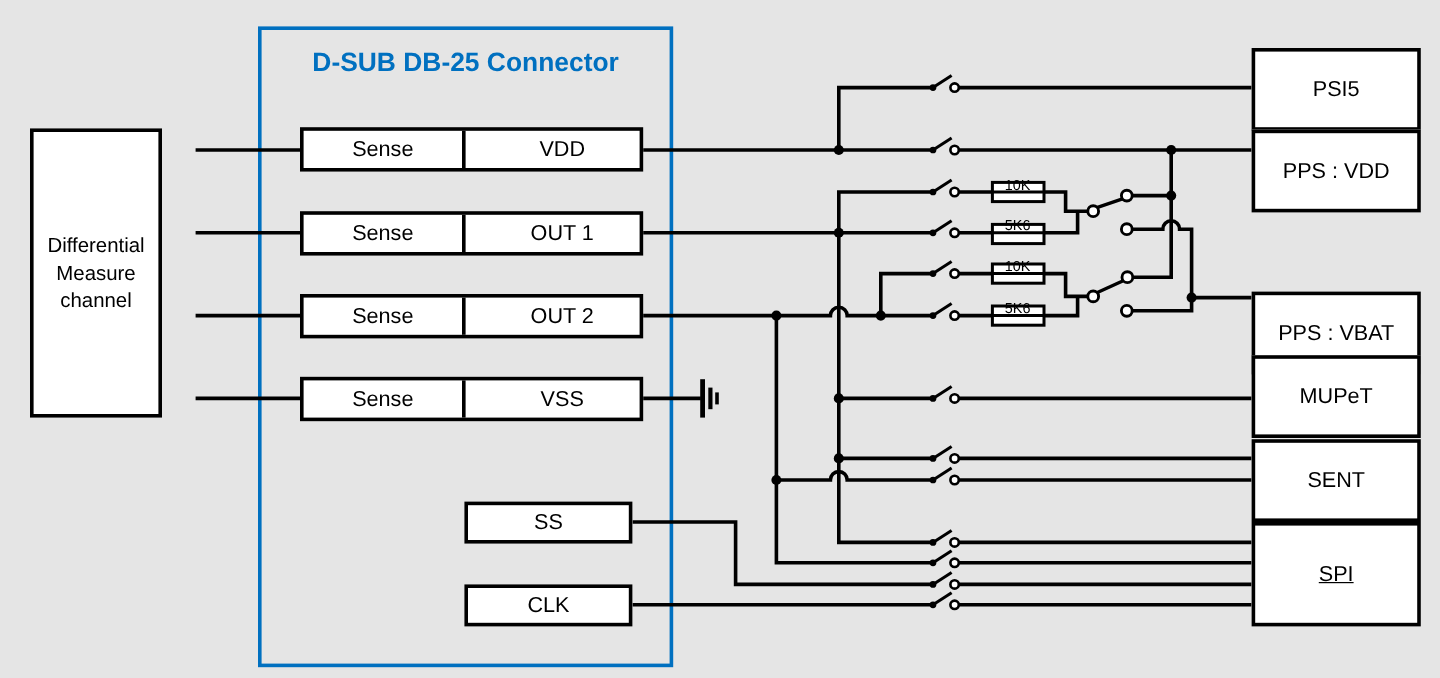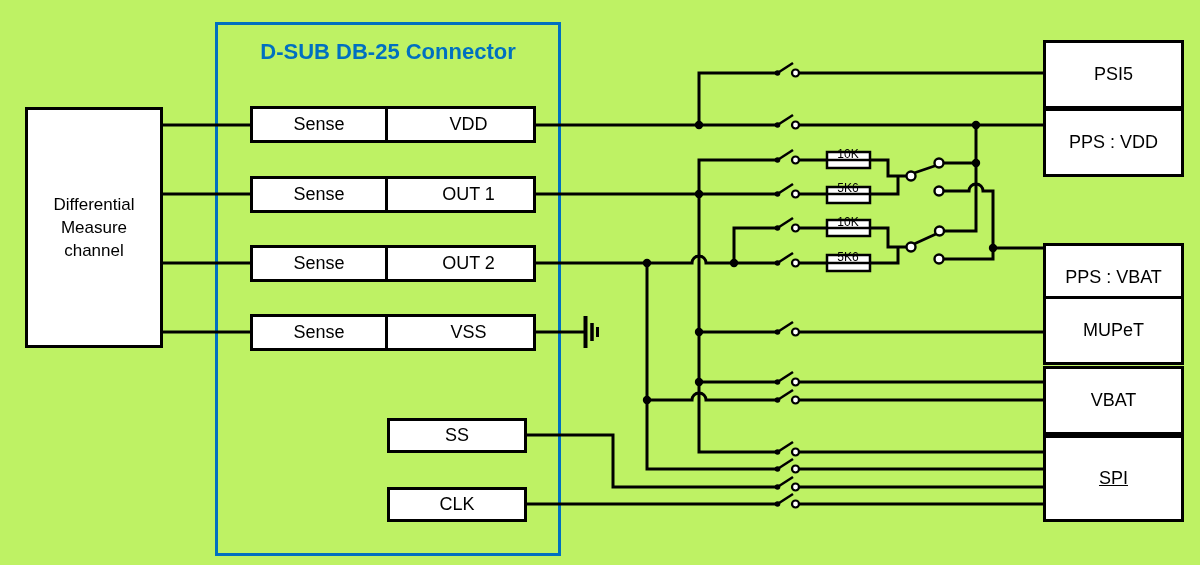--- a/index.html
+++ b/index.html
@@ -1,25 +1,25 @@
 <!DOCTYPE html>
 <html><head>
 <meta charset="utf-8">
 <style>
   html,body{margin:0;padding:0;background:#ffffff;}
-  .stage{position:relative;width:1200px;height:565px;background:#bef264;overflow:hidden;
+  .stage{position:relative;width:1200px;height:565px;background:#e5e5e5;overflow:hidden;
          font-family:"Liberation Sans", sans-serif;color:#000;}
   .stage *{box-sizing:border-box;}
   .box{position:absolute;background:#ffffff;border:3px solid #000;display:flex;
        align-items:center;justify-content:center;font-size:18px;}
   .blue-box{position:absolute;left:215px;top:22px;width:346px;height:534px;
             border:3px solid #0070C0;background:transparent;}
   .blue-title{position:absolute;left:0;top:14px;width:100%;text-align:center;
               color:#0070C0;font-weight:bold;font-size:22px;}
-  .left-box{left:25px;top:107px;width:138px;height:241px;}
+  .left-box{left:25px;top:107px;width:110px;height:241px;}
   .left-box .lbl{white-space:pre-line;text-align:center;font-size:17px;line-height:23px;}
   .pinrow{position:absolute;left:250px;width:286px;height:37px;background:#fff;
           border:3px solid #000;display:flex;}
   .pinrow .cell-sense{width:135px;border-right:3px solid #000;display:flex;
                       align-items:center;justify-content:center;font-size:18px;}
   .pinrow .cell-signal{flex:1;display:flex;align-items:center;justify-content:center;font-size:18px;padding-left:16px;}
   .aux{left:387px;width:140px;height:35px;}
   .ifbox{left:1043px;width:141px;height:69px;}
   svg{position:absolute;left:0;top:0;}
   svg text{font-family:"Liberation Sans", sans-serif;}
@@ -247,19 +247,19 @@
   <div class="box ifbox" style="top:108px;">
     <span>PPS : VDD</span>
   </div>
   <div class="box ifbox" style="top:243px;">
     <span>PPS : VBAT</span>
   </div>
   <div class="box ifbox" style="top:296px;">
     <span>MUPeT</span>
   </div>
   <div class="box ifbox" style="top:366px;">
-    <span>VBAT</span>
+    <span>SENT</span>
   </div>
   <div class="box ifbox" style="top:435px;height:87px;text-decoration:underline;">
     <span>SPI</span>
   </div>
 
 </div>
 
 </body></html>

